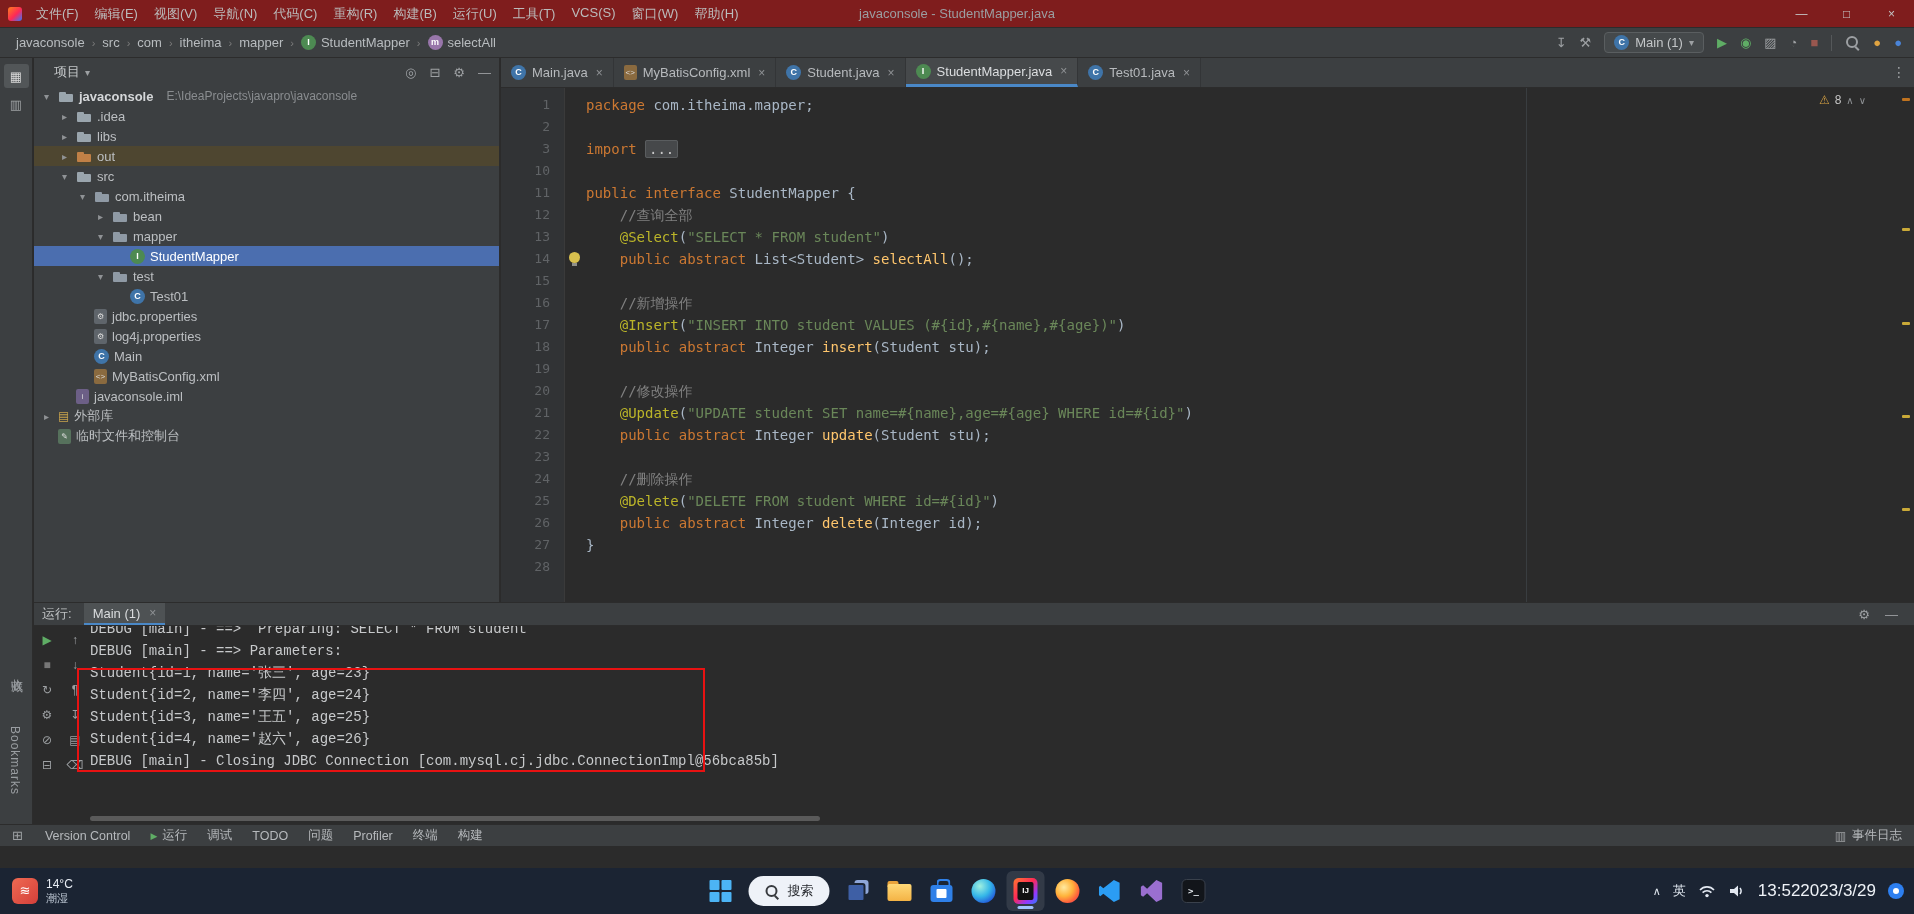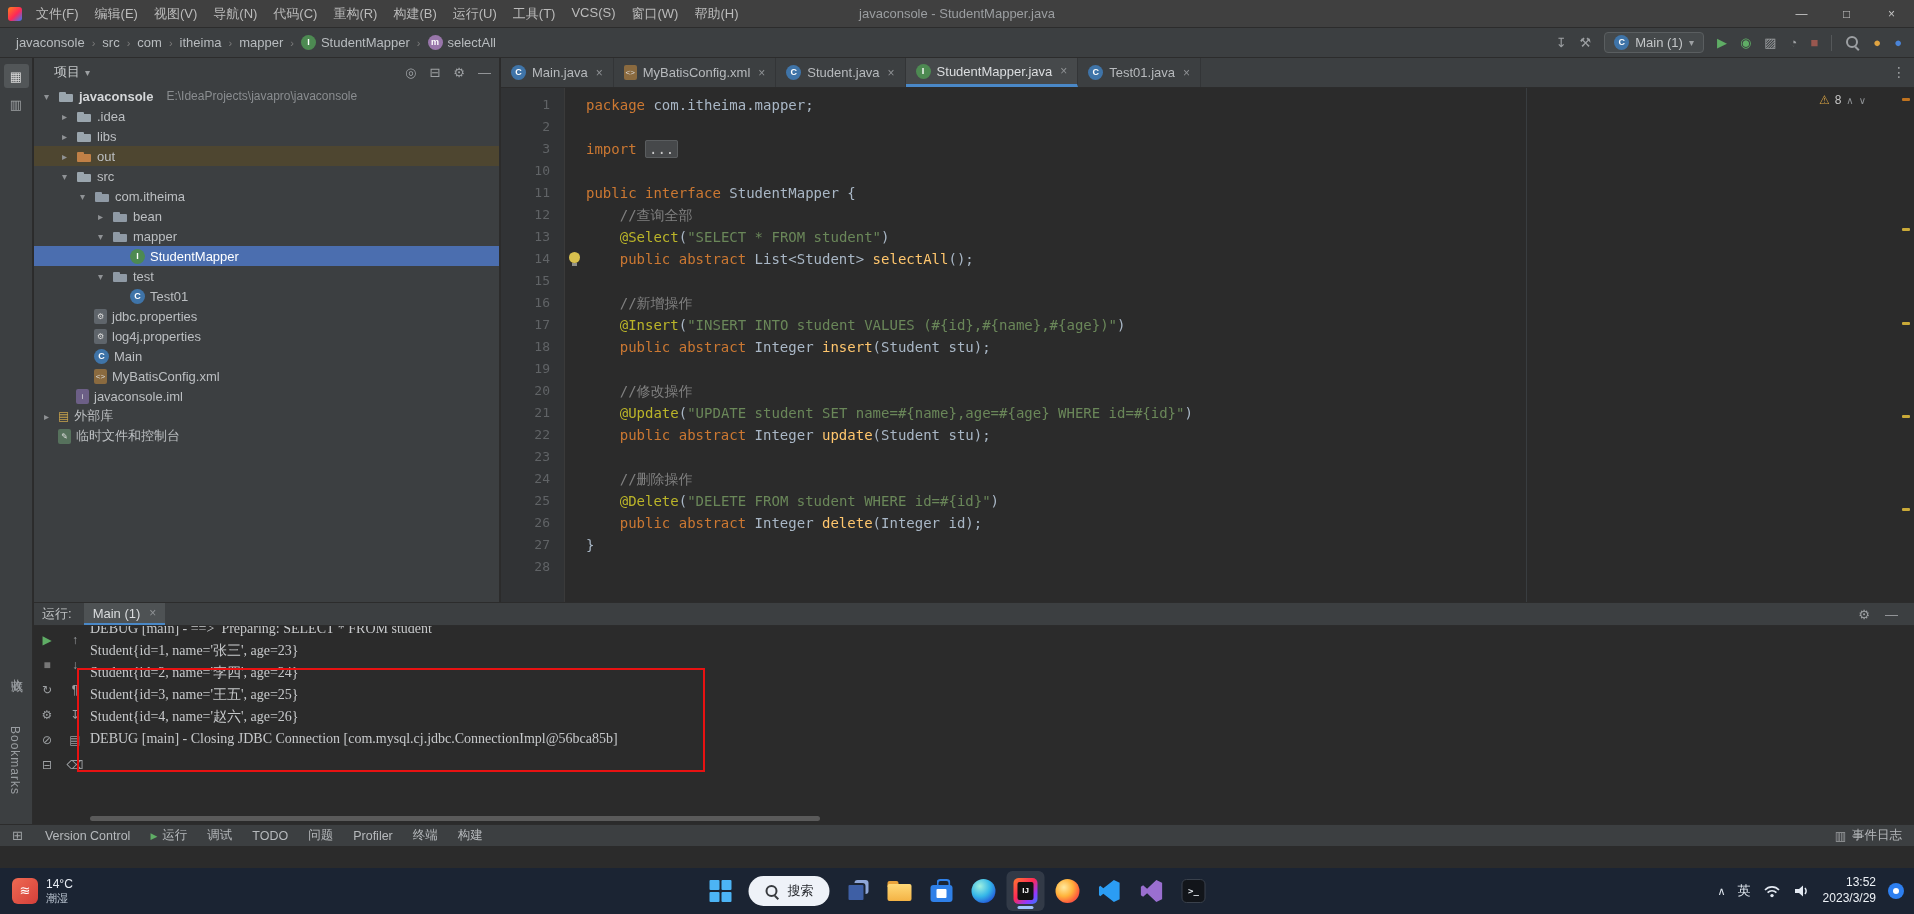--- a/index.html
+++ b/index.html
@@ -1,19 +1,19 @@
 <!DOCTYPE html>
 <html><head>
 <meta charset="utf-8">
 <style>
   *{box-sizing:border-box;margin:0;padding:0}
   body{margin:0;background:#1a1a1a;font-family:"Liberation Sans","DejaVu Sans",sans-serif}
   #screen{position:relative;width:1914px;height:914px;background:#2b2b2b;overflow:hidden;color:#bbb}
   
-  #titlebar{position:absolute;left:0;top:0;width:100%;height:28px;background:#404040;border-bottom:1px solid #2c2c2c;display:flex;align-items:center}
+  #titlebar{position:absolute;left:0;top:0;width:100%;height:28px;background:#7f1d1d;border-bottom:1px solid #2c2c2c;display:flex;align-items:center}
   .app-logo{width:14px;height:14px;border-radius:3px;margin-left:8px;background:linear-gradient(135deg,#fc801d,#fe2857 55%,#2f7bff);flex:none}
   #menubar{display:flex;margin-left:6px}
   .menu-item{padding:5px 8px;font-size:13px;color:#bbb;white-space:nowrap}
   .win-title{position:absolute;left:50%;transform:translateX(-50%);color:#9b9ea1;font-size:13px;white-space:nowrap}
   #win-controls{position:absolute;right:0;top:0;height:28px;display:flex}
   .wc{width:45px;height:28px;background:none;border:none;color:#c4c4c4;font-size:12px;display:flex;align-items:center;justify-content:center}
   
   #navbar{position:absolute;left:0;top:28px;width:100%;height:30px;background:#3c3f41;border-bottom:1px solid #2c2c2c;display:flex;align-items:center}
   #breadcrumbs{display:flex;align-items:center;gap:7px;margin-left:16px;font-size:13px;color:#b8bcbf}
   .bc-item{display:flex;align-items:center;gap:5px;white-space:nowrap}
@@ -86,21 +86,21 @@
   .sb-orange{background:#c0731f}
   
   #run-panel{position:absolute;left:34px;top:602px;right:0;height:222px;background:#2b2b2b;border-top:1px solid #2c2c2c}
   #run-header{position:relative;height:23px;background:#3c3f41;border-bottom:1px solid #2c2c2c;display:flex;align-items:center;gap:12px;padding-left:8px}
   #run-label{font-size:13px;color:#c0c3c5}
   #run-tab{display:flex;align-items:center;gap:7px;background:#4e5254;height:100%;padding:0 9px;border-bottom:2px solid #4a88c7;color:#dadcde;font-size:13px}
   #run-header-icons{position:absolute;right:16px;display:flex;gap:15px;color:#9da0a3;font-size:13px}
   #run-tools{position:absolute;left:0;top:23px;bottom:0;width:56px;display:flex;gap:2px;padding-top:3px}
   .rt-col{display:flex;flex-direction:column;gap:3px;width:26px;align-items:center}
   .rt-ic{width:22px;height:22px;line-height:22px;text-align:center;font-size:12px;color:#9da0a3}
-  #console{position:absolute;left:56px;top:23px;right:4px;bottom:0;overflow:hidden;font-family:Liberation Serif, serif;font-size:14px;color:#c7c9cb}
+  #console{position:absolute;left:56px;top:23px;right:4px;bottom:0;overflow:hidden;font-family:Liberation Mono, monospace;font-size:14px;color:#c7c9cb}
   #console-lines{margin-top:-8px}
   .con-line{height:22px;line-height:22px;white-space:pre}
   #console-hscroll{position:absolute;left:56px;bottom:3px;width:730px;height:5px;background:#5a5a5a;border-radius:3px}
   #annotation{position:absolute;left:77px;top:668px;width:628px;height:104px;border:2px solid #e81212;z-index:50;pointer-events:none}
   
   #twbar{position:absolute;left:0;top:824px;width:100%;height:22px;background:#3c3f41;border-top:1px solid #2c2c2c;display:flex;align-items:center;font-size:12.5px;color:#b6b9bc;padding:0 12px}
   #twb-left{display:flex;align-items:center;gap:20px}
   .twb-switch{color:#9da0a3;font-size:13px;margin-right:2px}
   .twb-item{display:flex;align-items:center;gap:5px;white-space:nowrap}
   .twb-play{color:#5fad65;font-size:9px}
@@ -134,21 +134,21 @@
   .ms-ic::after{content:"";position:absolute;left:6px;top:4px;width:10px;height:9px;background:#fff;border-radius:1px}
   .edge-ic{width:24px;height:24px;border-radius:50%;background:radial-gradient(circle at 35% 30%,#9ff0e0,#35b7e8 45%,#2565dc 75%,#1c4ec0)}
   .idea-ic{position:relative;width:24px;height:26px;border-radius:5px;background:linear-gradient(135deg,#ff7a2f,#fe2857 45%,#9039ff 75%,#2f7bff)}
   .idea-in{position:absolute;inset:4px;background:#111;border-radius:2px;color:#fff;font-weight:bold;font-size:8px;line-height:18px;text-align:center}
   .ff-ic{width:24px;height:24px;border-radius:50%;background:radial-gradient(circle at 35% 35%,#ffe9a0,#ffb43c 40%,#ff5f3c 70%,#e5316e)}
   .vsc-ic{width:22px;height:22px;background:#2b9df4;clip-path:polygon(70% 0,96% 12%,96% 88%,70% 100%,22% 62%,8% 74%,2% 68%,2% 32%,8% 26%,22% 38%)}
   .vs-ic{width:22px;height:22px;background:#9a6fd0;clip-path:polygon(72% 0,100% 14%,100% 86%,72% 100%,30% 60%,12% 76%,0 68%,0 32%,12% 24%,30% 40%)}
   .term-ic{width:24px;height:24px;background:#12151a;border:1px solid #3a414c;border-radius:5px;color:#e7ecf2;font-family:"DejaVu Sans Mono",monospace;font-weight:bold;font-size:9px;line-height:22px;text-align:center}
   #tb-tray{position:absolute;right:10px;top:0;height:100%;display:flex;align-items:center;gap:12px;color:#dfe6ee;font-size:13px}
   .tray-chev{font-size:11px}
-  .tb-time{display:flex;flex-direction:column;align-items:flex-end;line-height:1.3;font-size:12px;color:#eef2f7}
+  .tb-time{display:flex;align-items:flex-end;line-height:1.3;font-size:17px;color:#eef2f7}
   .tb-badge{position:relative;width:16px;height:16px;border-radius:50%;background:#2d7ff0}
   .tb-badge::after{content:"";position:absolute;left:5px;top:5px;width:6px;height:6px;border-radius:50%;background:#fff}
   .tray-ic{display:flex;align-items:center}
 </style>
 </head>
 <body>
 
 <div id="screen">
 
   <header id="titlebar">
@@ -440,20 +440,21 @@
           <div class="rt-ic">↓</div>
           <div class="rt-ic">¶</div>
           <div class="rt-ic">↧</div>
           <div class="rt-ic">▤</div>
           <div class="rt-ic">⌫</div>
         </div>
     </div>
     <div id="console">
       <div id="console-lines">
           <div class="con-line">DEBUG [main] - ==&gt;  Preparing: SELECT * FROM student</div>
+          <div class="con-line">DEBUG [main] - ==&gt; Parameters: </div>
           <div class="con-line">Student{id=1, name='张三', age=23}</div>
           <div class="con-line">Student{id=2, name='李四', age=24}</div>
           <div class="con-line">Student{id=3, name='王五', age=25}</div>
           <div class="con-line">Student{id=4, name='赵六', age=26}</div>
           <div class="con-line">DEBUG [main] - Closing JDBC Connection [com.mysql.cj.jdbc.ConnectionImpl@56bca85b]</div>
         </div>
     </div>
     <div id="console-hscroll"></div>
   </div>
 

